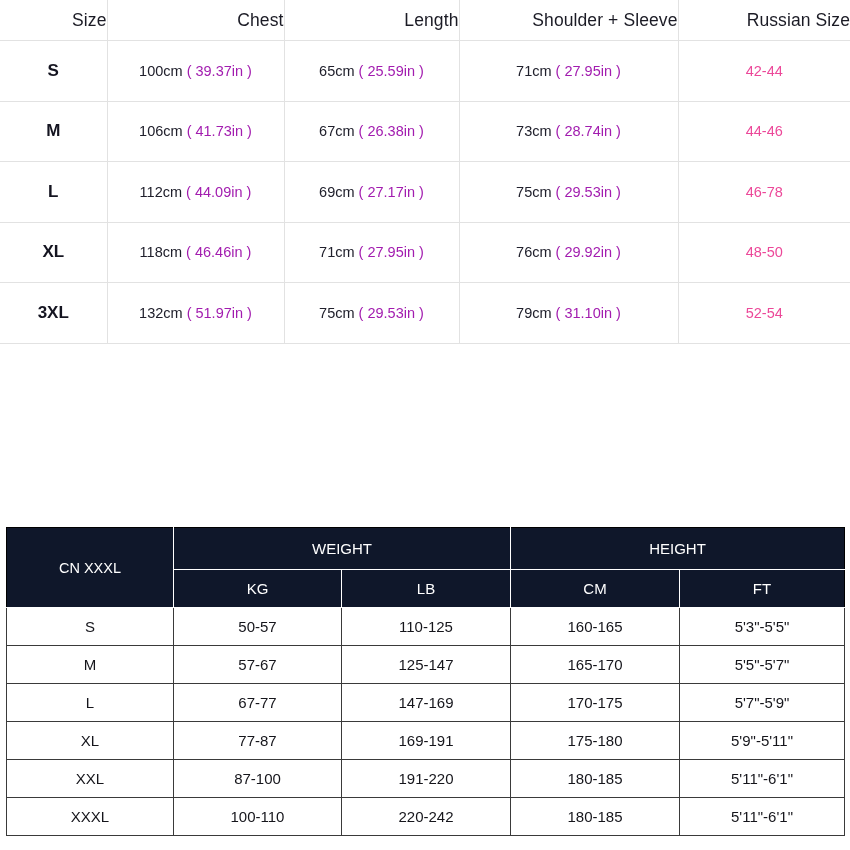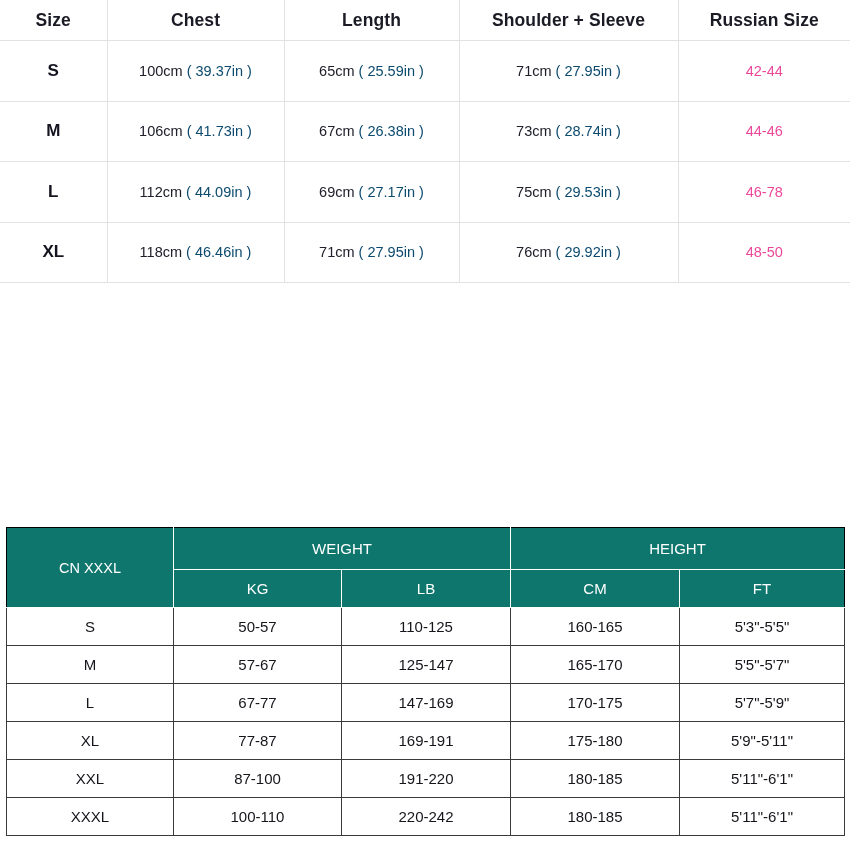--- a/index.html
+++ b/index.html
@@ -34,44 +34,45 @@
   #size-chart-table td {
     border: 1px solid #e2e2e2;
     border-top: none;
     text-align: center;
     vertical-align: middle;
     padding: 0;
   }
   #size-chart-table tr.header-row th {
     height: 40px;
     font-size: 17.5px;
-    font-weight: bold;
+    font-weight: normal;
     color: #1b1b25;
     letter-spacing: .1px;
     border-top: none;
+    text-align: right;
   }
   #size-chart-table tr.header-row th:first-child { border-left: none; }
   #size-chart-table tr.header-row th:last-child  { border-right: none; }
 
   #size-chart-table tbody tr { height: 60.5px; }
   #size-chart-table tbody td:first-child { border-left: none; }
   #size-chart-table tbody td:last-child  { border-right: none; }
 
   .sz-label {
     font-size: 17px;
     font-weight: bold;
     color: #141420;
   }
   .measure {
     font-size: 14.5px;
     color: #20202c;
     white-space: nowrap;
   }
   .measure .inch {
-    color: #0c4a6e;
+    color: #a21caf;
   }
   .rus-val {
     font-size: 14.5px;
     color: #ec4899;
   }
 
   
   #cn-size-table {
     position: absolute;
     left: 6px;
@@ -87,21 +88,21 @@
   #cn-size-table col.k-ft { width: 165px; }
 
   #cn-size-table th,
   #cn-size-table td {
     border: 1px solid #3a3a3a;
     text-align: center;
     vertical-align: middle;
     padding: 0;
   }
   #cn-size-table thead th {
-    background: #0f766e;
+    background: #0f172a;
     color: #ffffff;
     font-weight: normal;
     font-size: 15px;
     border-color: #ffffff;
   }
   #cn-size-table thead th.outer-edge-l { border-left-color: #000000; }
   #cn-size-table thead th.outer-edge-r { border-right-color: #000000; }
   #cn-size-table thead th.outer-edge-t { border-top-color: #000000; }
   #cn-size-table thead tr.hr1 th { height: 41px; }
   #cn-size-table thead tr.hr2 th { height: 37px; }
@@ -162,20 +163,27 @@
 
     <tr>
       <td><span class="sz-label">XL</span></td>
       <td><span class="measure"><span>118cm</span> <span class="inch">( 46.46in )</span></span></td>
       <td><span class="measure"><span>71cm</span> <span class="inch">( 27.95in )</span></span></td>
       <td><span class="measure"><span>76cm</span> <span class="inch">( 29.92in )</span></span></td>
       <td><span class="rus-val">48-50</span></td>
     </tr>
 
 
+    <tr>
+      <td><span class="sz-label">3XL</span></td>
+      <td><span class="measure"><span>132cm</span> <span class="inch">( 51.97in )</span></span></td>
+      <td><span class="measure"><span>75cm</span> <span class="inch">( 29.53in )</span></span></td>
+      <td><span class="measure"><span>79cm</span> <span class="inch">( 31.10in )</span></span></td>
+      <td><span class="rus-val">52-54</span></td>
+    </tr>
   </tbody>
 </table>
 
 <table id="cn-size-table">
   <colgroup>
     <col class="k-cn">
       <col class="k-kg">
       <col class="k-lb">
       <col class="k-cm">
       <col class="k-ft">

